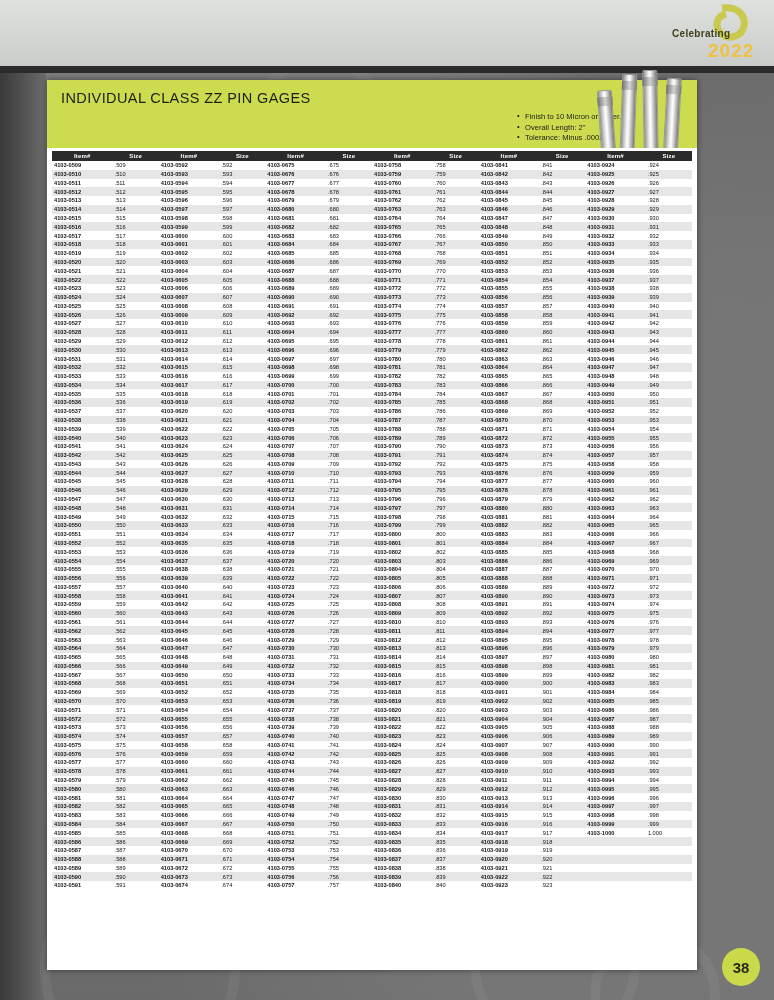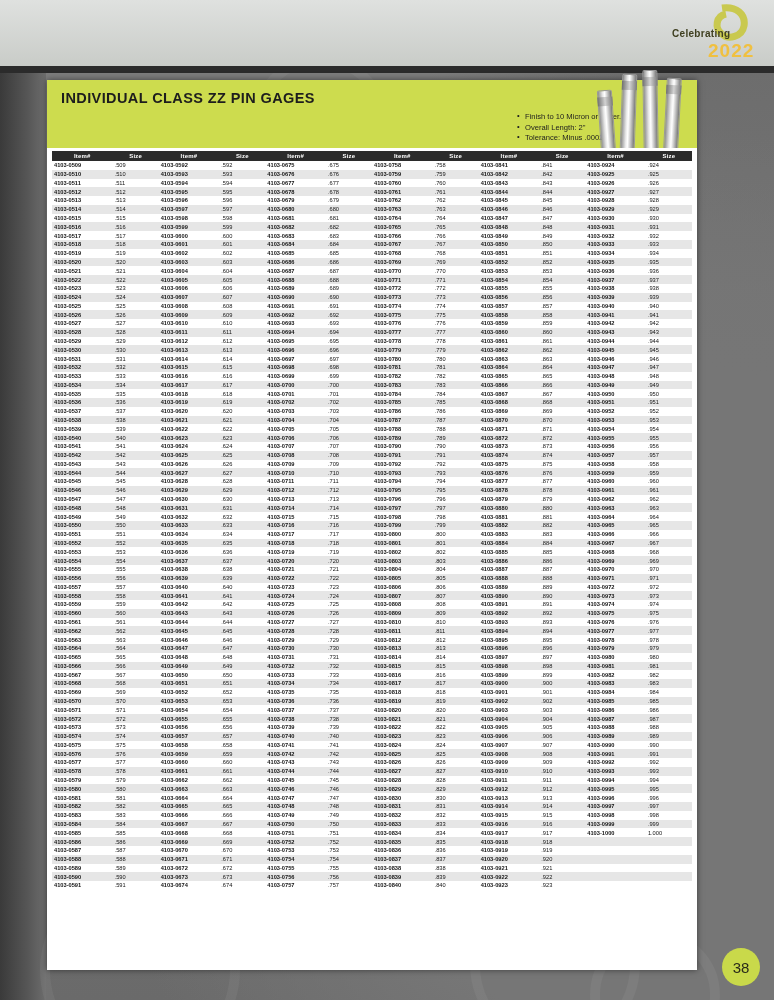--- a/index.html
+++ b/index.html
@@ -69,36 +69,36 @@
     white-space:nowrap;
     font-size:27px;font-weight:bold;letter-spacing:2px;
     color:#c6d646;opacity:.95;
   }
 
   
   .page-num{
     position:absolute;right:14px;bottom:14px;width:38px;height:38px;
     border-radius:50%;background:#c9d94a;color:#2a2a1a;
     display:flex;align-items:center;justify-content:center;
-    font-size:15px;font-weight:normal;
+    font-size:15px;font-weight:bold;
   }
 
   
   .sheet{
     position:absolute;left:47px;top:80px;width:650px;height:890px;
     background:#ffffff;
     box-shadow:0 0 6px rgba(0,0,0,.5);
   }
   .header-band{
     position:absolute;left:0;top:0;width:650px;height:68px;
     background:#cddc4e;
   }
   .header-band .hb-title{
     position:absolute;left:14px;top:10px;
-    font-size:14.5px;font-weight:bold;color:#1d1d1d;letter-spacing:.4px;
+    font-size:14.5px;font-weight:normal;color:#1d1d1d;letter-spacing:.4px;
   }
   .bullets{
     position:absolute;left:22px;top:32px;width:420px;
     font-size:7.6px;color:#1d1d1d;line-height:10.5px;
   }
   .bullets2{
     position:absolute;left:470px;top:32px;width:180px;
     font-size:7.6px;color:#1d1d1d;line-height:10.5px;
   }
   .bul{position:relative;padding-left:8px;}

